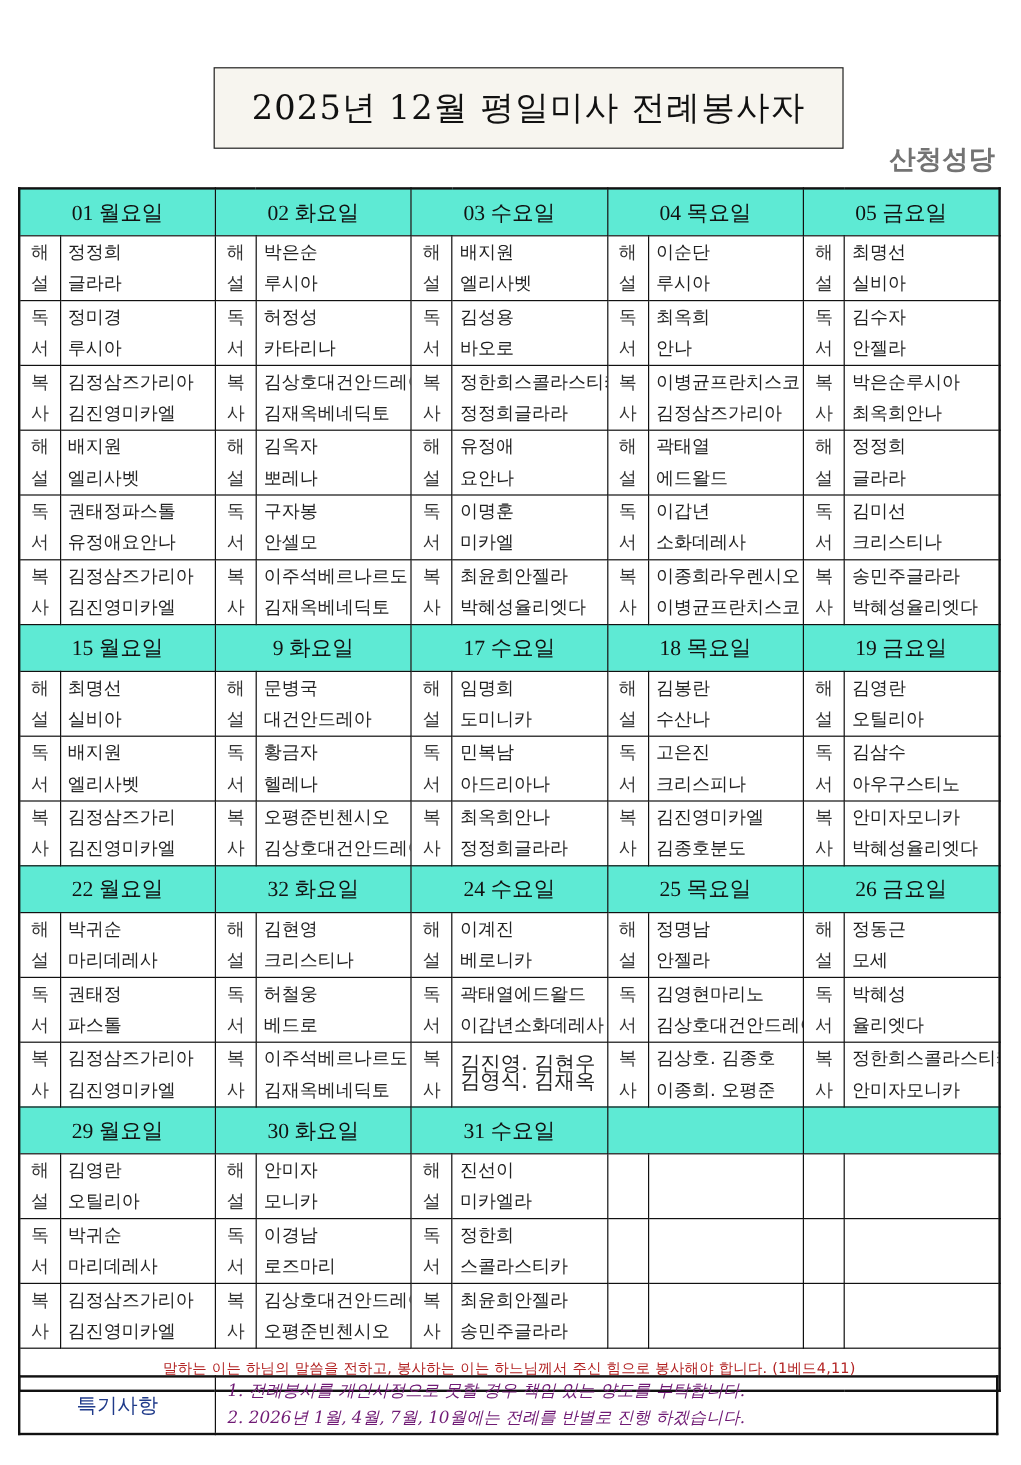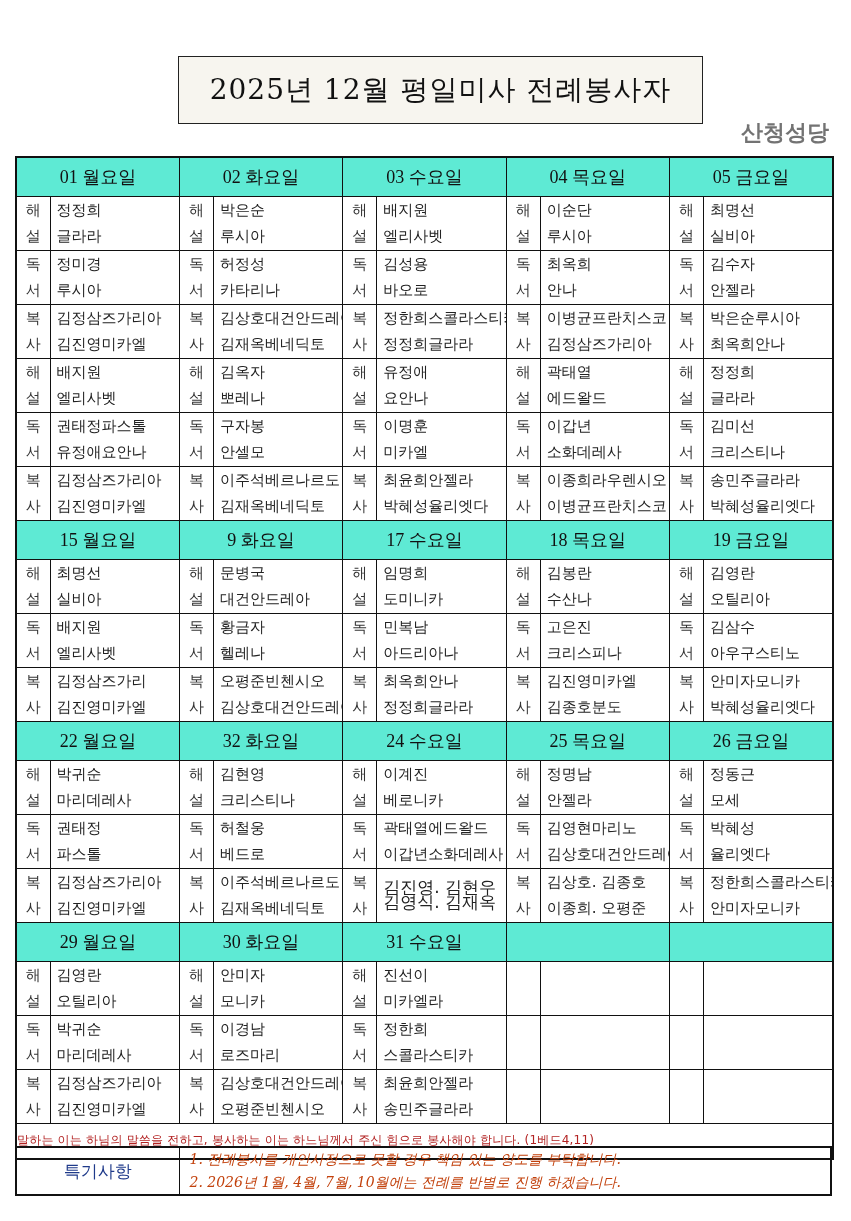--- a/index.html
+++ b/index.html
@@ -28,29 +28,29 @@
 
   tr.week td.day {
     height: 39px; background: #5eead4; text-align: center;
     font-family: Liberation Serif, serif; font-size: 18px; color: #111;
   }
   tr.role td { height: 54px; }
   td.lbl { text-align: center; font-size: 15px; line-height: 26px; color: #333; }
   td.nm .l1, td.nm .l2 { display: block; padding-left: 6px; font-size: 15px; line-height: 26px; color: #222; white-space: nowrap; overflow: hidden; }
   td.nm .tight { font-size: 17px; line-height: 15px; padding-left: 6px; display:block; white-space: nowrap; }
 
-  .verse-cell { height: 36px; color: #b22222; font-size: 12px; letter-spacing: 0.2px; }
+  .verse-cell { height: 36px; text-align: center; color: #b22222; font-size: 12px; letter-spacing: 0.2px; }
 
   .notes {
     position: absolute; left: 15px; top: 1146px; width: 817px; height: 50px;
     border: 2px solid #111; border-collapse: collapse; table-layout: fixed;
   }
   .notes td { border: 1px solid #111; }
   .notes .head { width: 163px; text-align: center; color: #1f3a8a; font-size: 17px; }
-  .notes .body { padding-left: 10px; color: #c2410c; font-family: "DejaVu Serif", serif; font-style: italic; font-size: 14px; line-height: 23px; }
+  .notes .body { padding-left: 10px; color: #701a75; font-family: "DejaVu Serif", serif; font-style: italic; font-size: 14px; line-height: 23px; }
 </style>
 </head>
 <body>
 
 <div class="title-box">2025년 12월 평일미사 전례봉사자</div>
 <div class="church">산청성당</div>
 
 <table class="sched" id="sched">
   <colgroup>
     <col class="lab">

